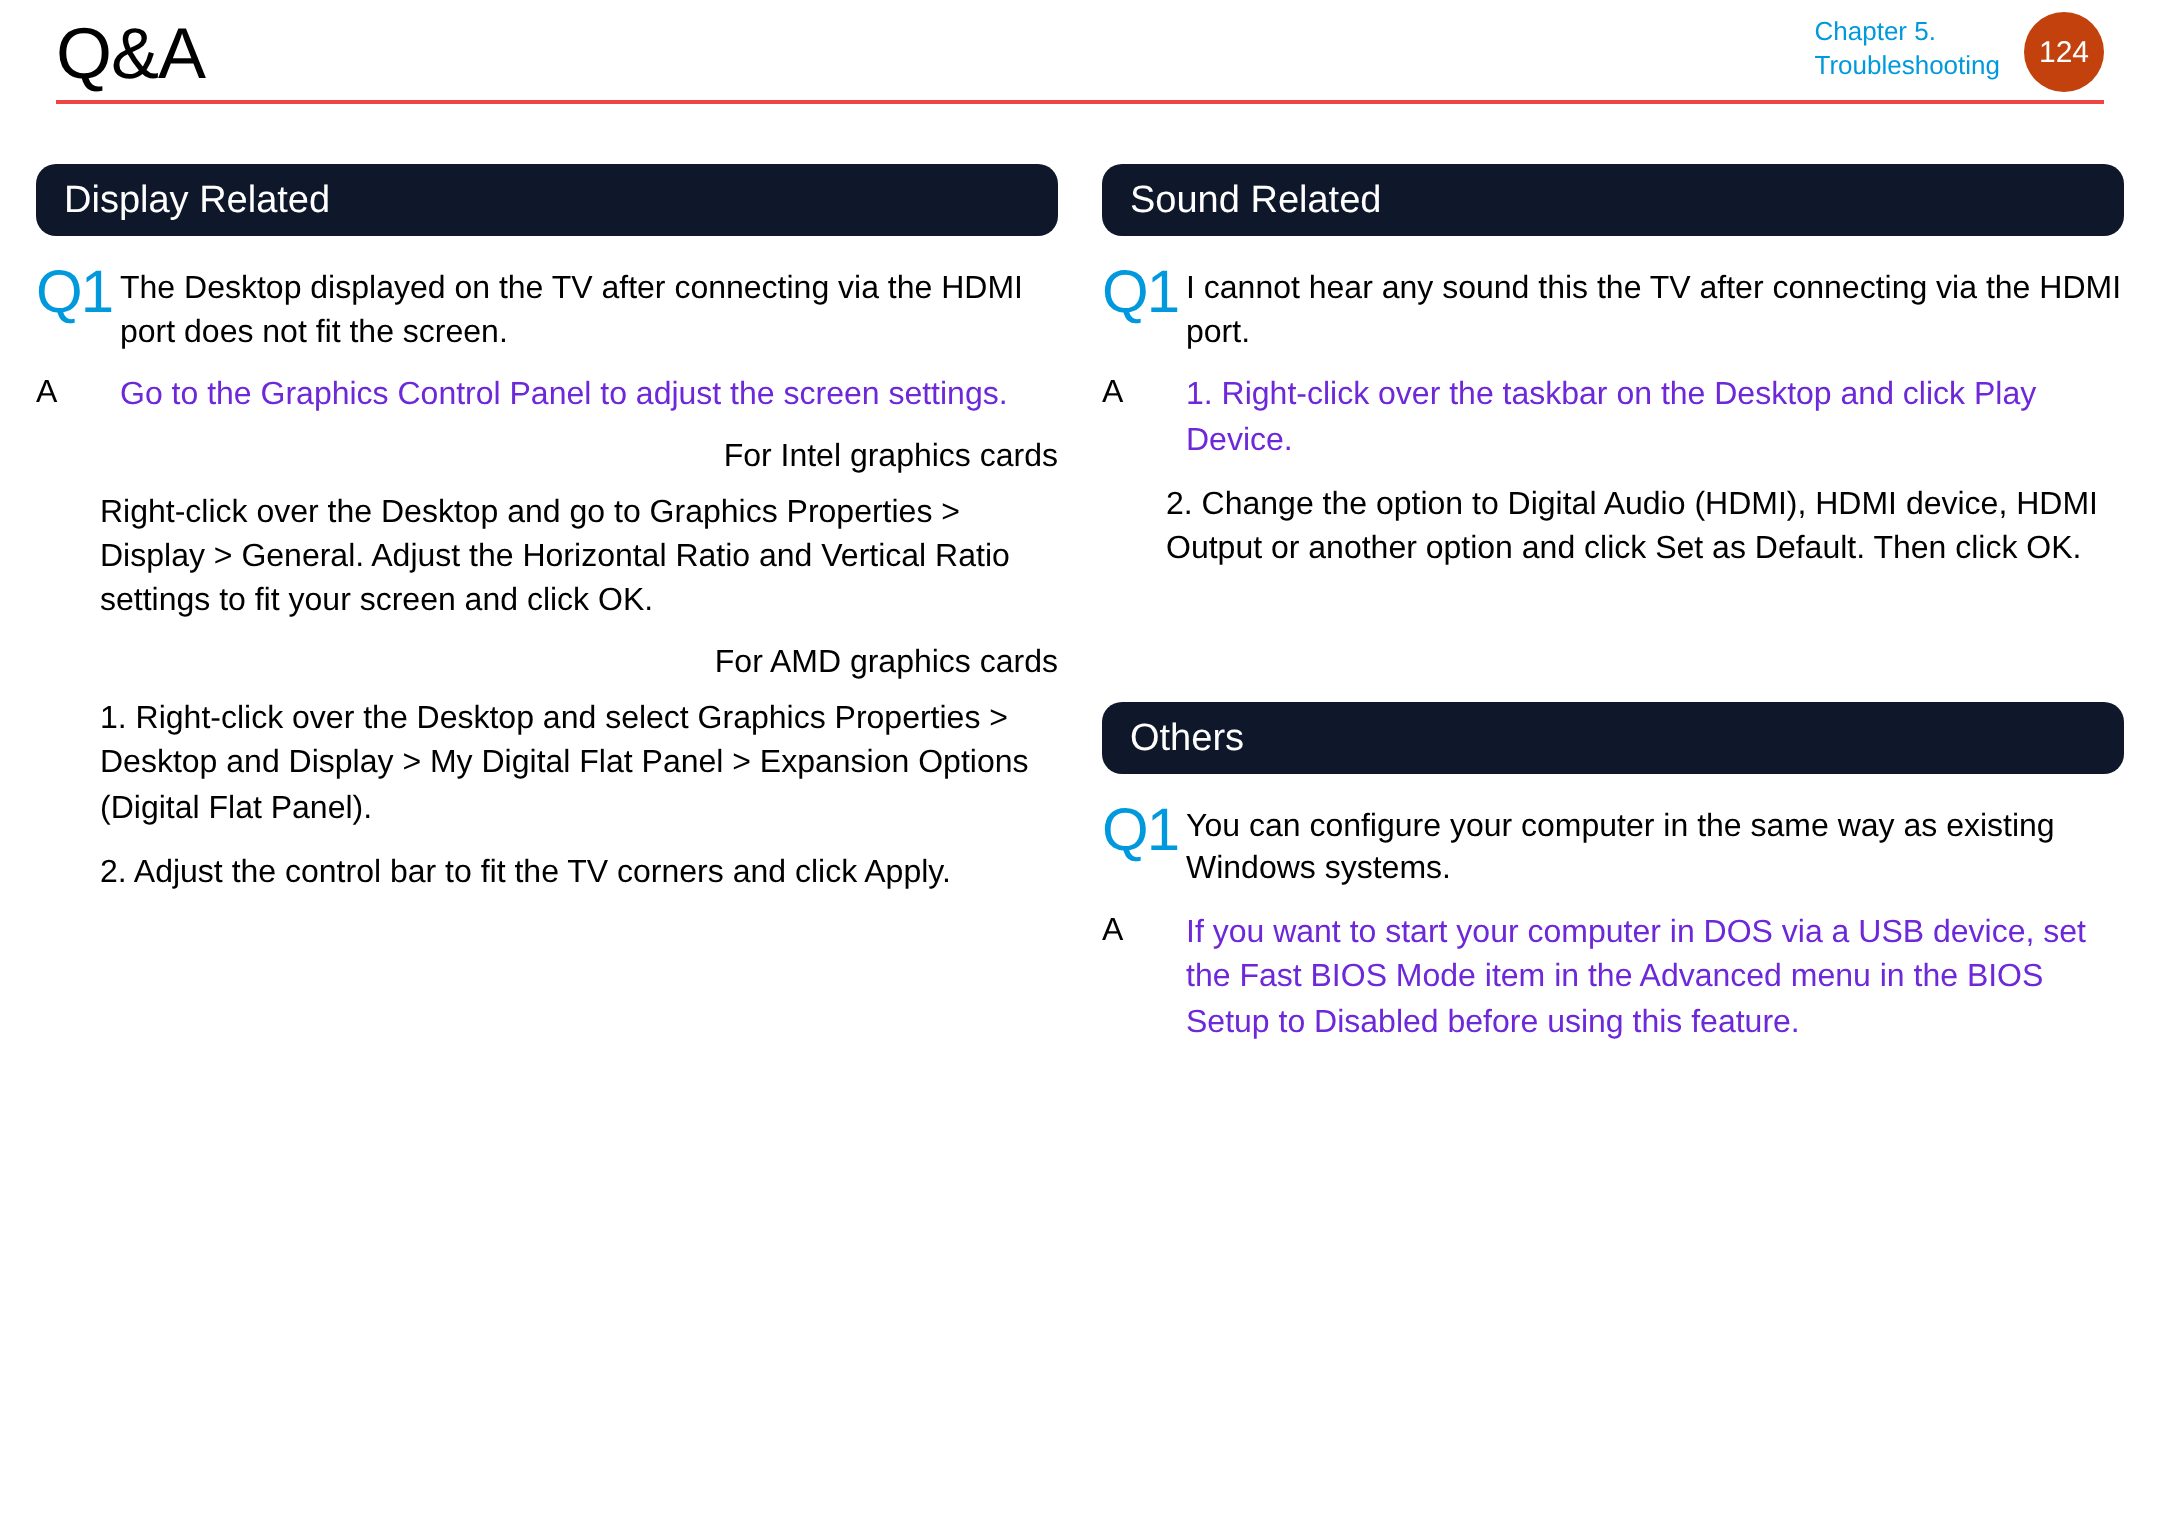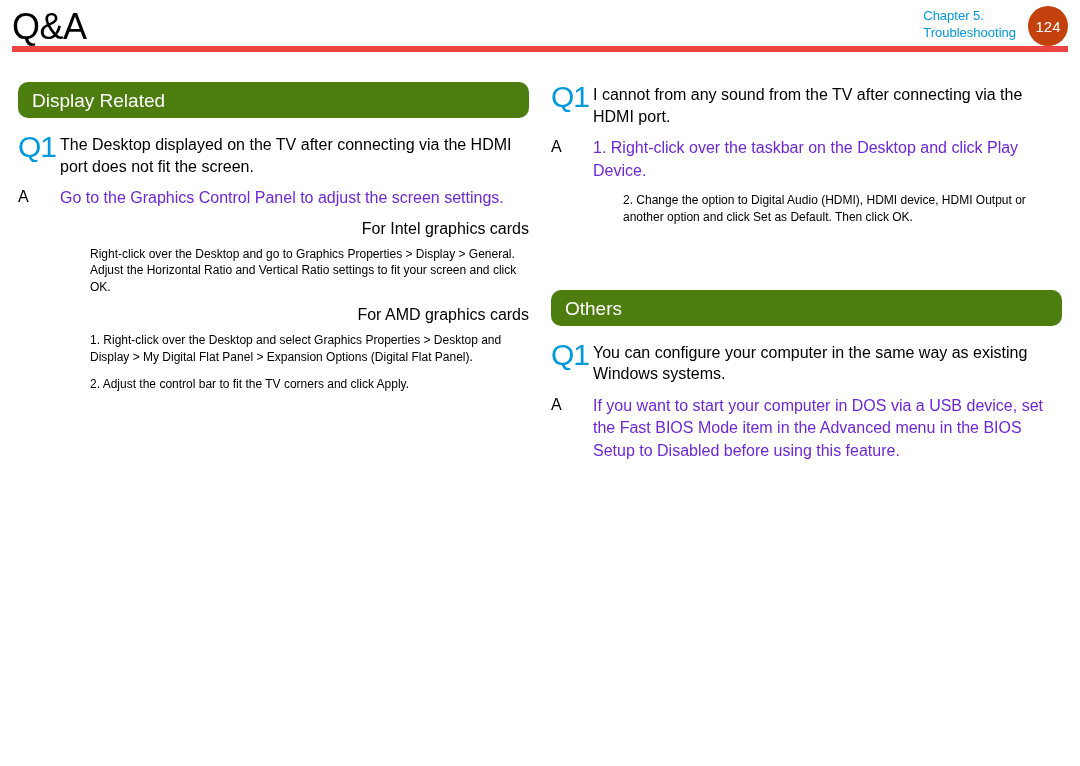--- a/index.html
+++ b/index.html
@@ -10,22 +10,22 @@
     body {
       font-family: Arial, Helvetica, sans-serif;
       width: 1080px;
       height: 766px;
       background: #fff;
       position: relative;
     }
     .header {
       position: relative;
       height: 52px;
-      border-bottom: 6px solid #ef4444;
-      margin: 0 12px;
+      border-bottom: 2px solid #ef4444;
+      margin: 0 28px;
     }
     .title {
       position: absolute;
       left: 0;
       top: 6px;
       font-size: 36px;
       font-weight: normal;
       letter-spacing: -0.5px;
       color: #000;
     }
@@ -54,21 +54,21 @@
     }
     .columns {
       display: flex;
       gap: 22px;
       padding: 30px 18px 0 18px;
     }
     .col {
       width: 512px;
     }
     .section-head {
-      background: #4d7c0f;
+      background: #0f172a;
       color: #fff;
       font-size: 19px;
       padding: 8px 14px 6px 14px;
       border-radius: 10px;
       margin-bottom: 14px;
       font-weight: normal;
     }
     .qa {
       margin-bottom: 18px;
     }
@@ -96,23 +96,23 @@
       color: #000;
       min-width: 42px;
       padding-top: 1px;
     }
     .a-text {
       font-size: 16px;
       color: #6d28d9;
       line-height: 1.4;
     }
     .sub {
-      font-size: 12px;
+      font-size: 16px;
       line-height: 1.4;
-      margin-left: 72px;
+      margin-left: 32px;
       margin-bottom: 10px;
     }
     .sub-head {
       margin-left: 64px;
       margin-bottom: 8px;
       font-size: 16px;
       text-align: right;
     }
     .spacer-lg {
       height: 46px;
@@ -145,24 +145,25 @@
       </div>
       <div class="sub-head">For Intel graphics cards</div>
       <div class="sub">Right-click over the Desktop and go to Graphics Properties &gt; Display &gt; General. Adjust the Horizontal Ratio and Vertical Ratio settings to ﬁt your screen and click OK.</div>
       <div class="sub-head">For AMD graphics cards</div>
       <div class="sub">1. Right-click over the Desktop and select Graphics Properties &gt; Desktop and Display &gt; My Digital Flat Panel &gt; Expansion Options (Digital Flat Panel).</div>
       <div class="sub">2. Adjust the control bar to ﬁt the TV corners and click Apply.</div>
     </div>
   </div>
 
   <div class="col">
+    <div class="section-head">Sound Related</div>
     <div class="qa">
       <div class="q-row">
         <div class="q-mark">Q1</div>
-        <div class="q-text">I cannot from any sound from the TV after connecting via the HDMI port.</div>
+        <div class="q-text">I cannot hear any sound this the TV after connecting via the HDMI port.</div>
       </div>
       <div class="a-row">
         <div class="a-mark">A</div>
         <div class="a-text">1. Right-click over the taskbar on the Desktop and click Play Device.</div>
       </div>
       <div class="sub">2. Change the option to Digital Audio (HDMI), HDMI device, HDMI Output or another option and click Set as Default. Then click OK.</div>
     </div>
 
     <div class="spacer-lg"></div>
 

